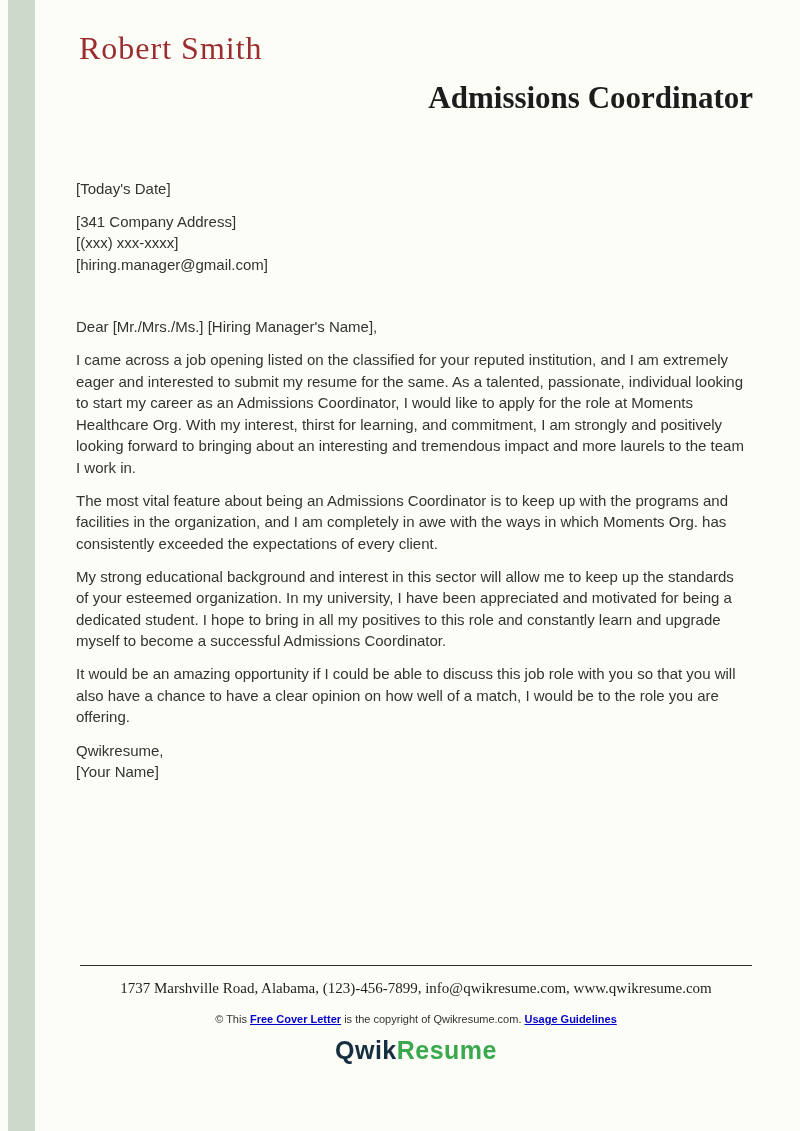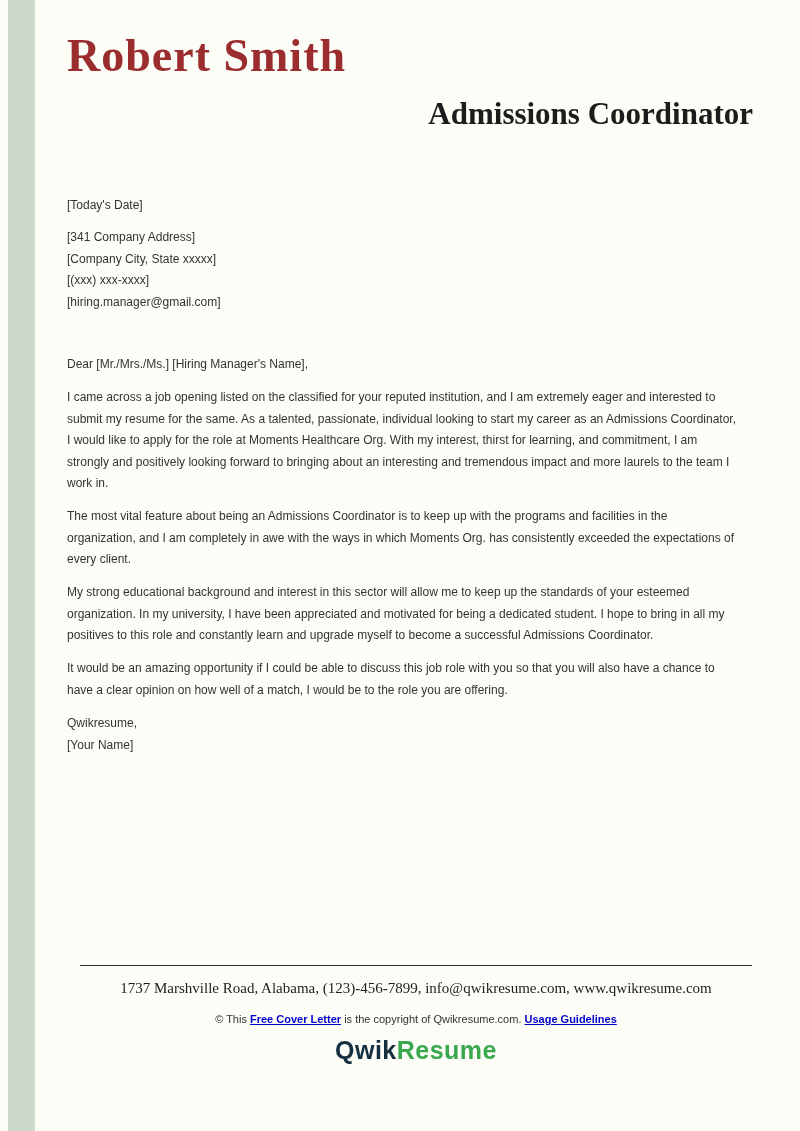--- a/index.html
+++ b/index.html
@@ -20,40 +20,41 @@
     height: 1131px;
     background: var(--stripe-green, #cdd9ca);
   }
   .content {
     position: absolute;
     left: 67px;
     top: 0;
     width: 686px;
   }
   h1.name {
-    margin: 30px 0 0 0;
+    margin: 30px 0 0 12px;
     font-family: "Liberation Serif", "DejaVu Serif", serif;
-    font-weight: 700;
-    font-size: 46px;
+    font-weight: 400;
+    font-size: 32px;
     line-height: 1.15;
     color: var(--accent-red, #9b2d2f);
     letter-spacing: 1px;
   }
   h2.jobtitle {
     margin: 13px 0 0 0;
     font-family: "Liberation Serif", "DejaVu Serif", serif;
     font-weight: 700;
     font-size: 31px;
     line-height: 1.15;
     color: #1c1c1c;
     text-align: right;
   }
   .letter {
+    margin-left: 9px;
     color: var(--body-text, #333333);
-    font-size: 12px;
+    font-size: 15px;
     line-height: 21.5px;
     width: 672px;
   }
   .letter p { margin: 0; }
   .date { margin-top: 63px !important; }
   .address { margin-top: 11px; }
   .salutation { margin-top: 41px !important; }
   .para { margin-top: 11.5px !important; }
   .closing { margin-top: 12px !important; }
   .signature { margin-top: 0 !important; }
@@ -103,21 +104,20 @@
 
 <div class="content">
   <h1 class="name">Robert Smith</h1>
   <h2 class="jobtitle">Admissions Coordinator</h2>
 
   <div class="letter">
     <p class="date">[Today's Date]</p>
 
     <div class="address">
       <p>[341 Company Address]</p>
-      <p>[Company City, State xxxxx]</p>
       <p>[(xxx) xxx-xxxx]</p>
       <p>[hiring.manager@gmail.com]</p>
     </div>
 
     <p class="salutation">Dear [Mr./Mrs./Ms.] [Hiring Manager's Name],</p>
 
     <p class="para">I came across a job opening listed on the classified for your reputed institution, and I am extremely eager and interested to submit my resume for the same. As a talented, passionate, individual looking to start my career as an Admissions Coordinator, I would like to apply for the role at Moments Healthcare Org. With my interest, thirst for learning, and commitment, I am strongly and positively looking forward to bringing about an interesting and tremendous impact and more laurels to the team I work in.</p>
     <p class="para">The most vital feature about being an Admissions Coordinator is to keep up with the programs and facilities in the organization, and I am completely in awe with the ways in which Moments Org. has consistently exceeded the expectations of every client.</p>
     <p class="para">My strong educational background and interest in this sector will allow me to keep up the standards of your esteemed organization. In my university, I have been appreciated and motivated for being a dedicated student. I hope to bring in all my positives to this role and constantly learn and upgrade myself to become a successful Admissions Coordinator.</p>
     <p class="para">It would be an amazing opportunity if I could be able to discuss this job role with you so that you will also have a chance to have a clear opinion on how well of a match, I would be to the role you are offering.</p>

